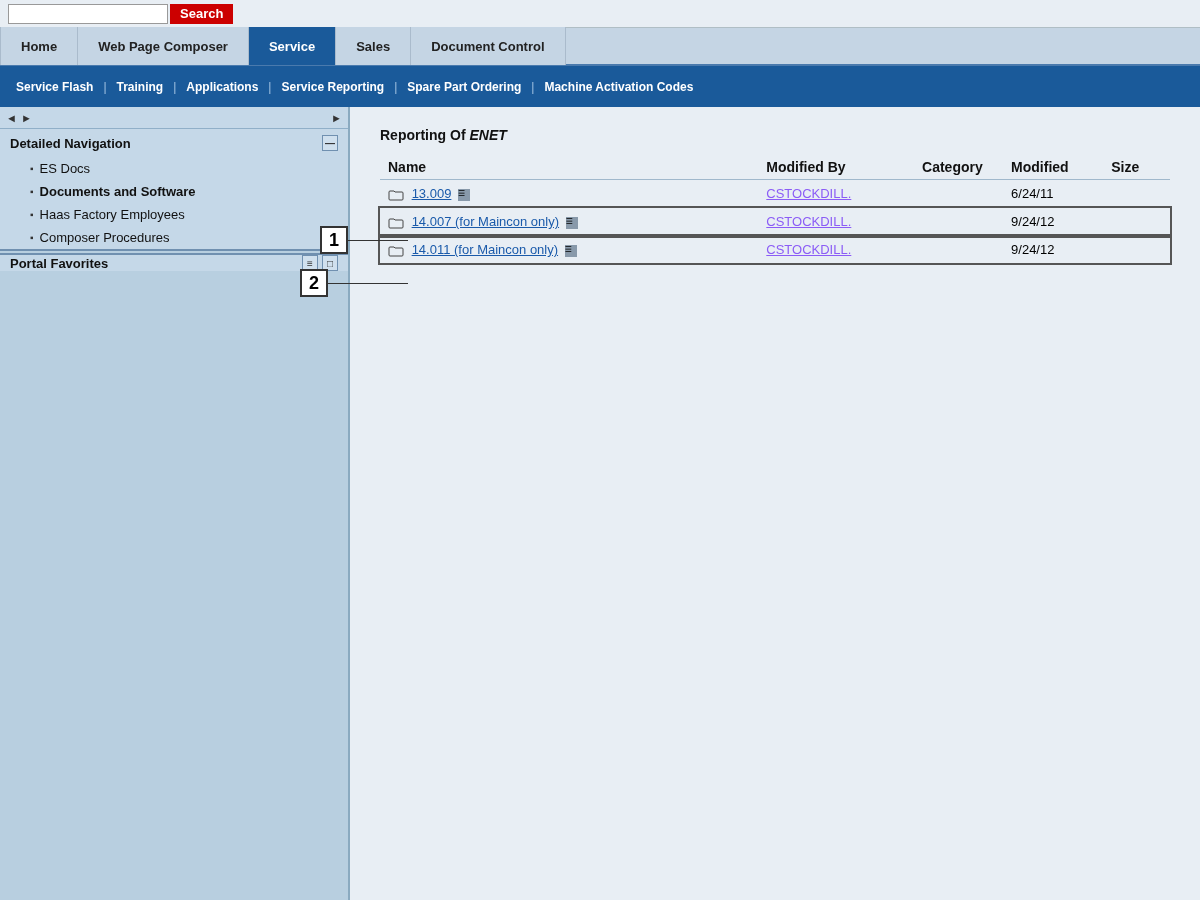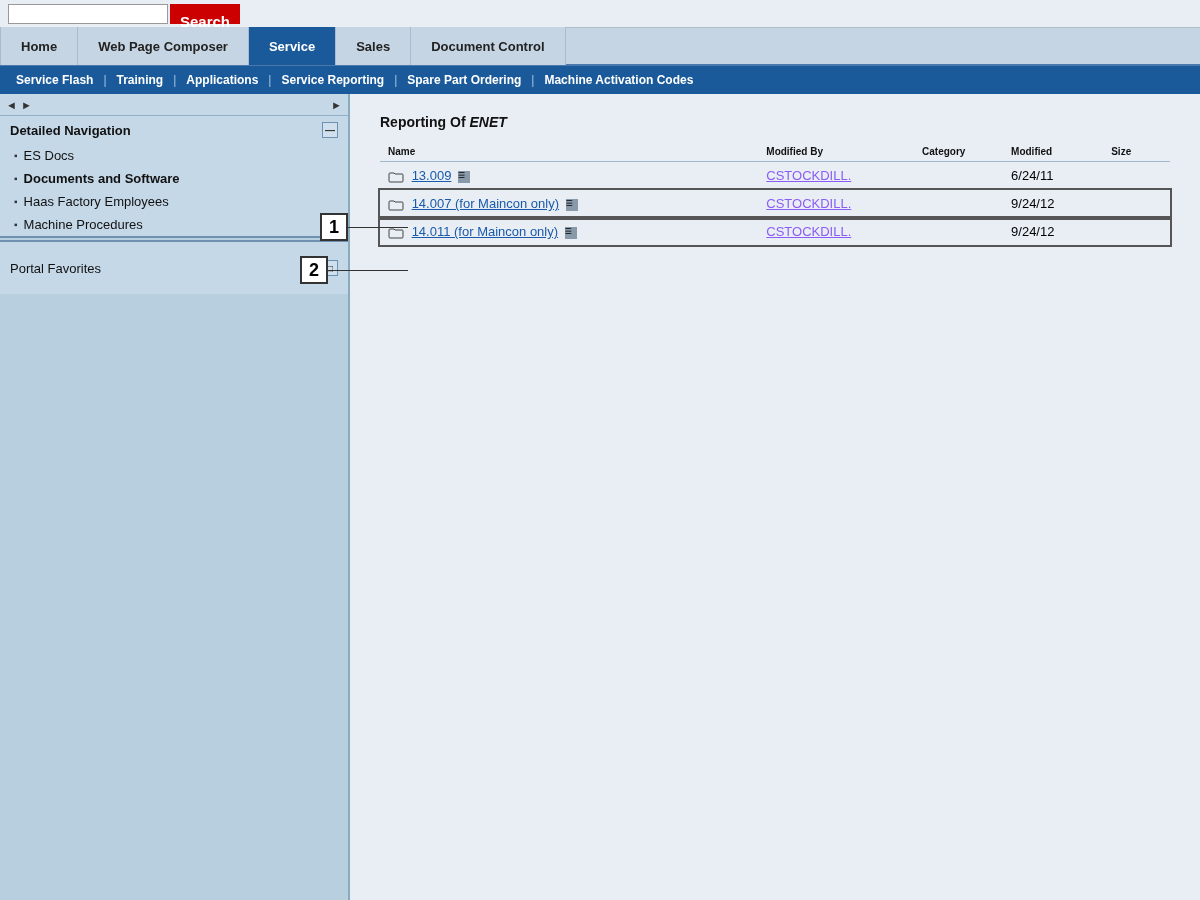--- a/index.html
+++ b/index.html
@@ -19,23 +19,23 @@
       height: 20px;
       border: 1px solid #999;
       padding: 2px 4px;
       font-size: 12px;
       background: white;
     }
     .search-button {
       background: #cc0000;
       color: white;
       border: none;
-      padding: 9px 10px;
+      padding: 2px 10px;
       height: 20px;
-      font-size: 15px;
+      font-size: 13px;
       font-weight: bold;
       cursor: pointer;
       margin-left: 2px;
     }
 
     
     .main-nav {
       display: flex;
       align-items: center;
       background: #c5d5e4;
@@ -59,21 +59,21 @@
       background: #1a5a9a;
       color: white;
     }
 
     
     .sub-nav {
       display: flex;
       align-items: center;
       background: #1a5a9a;
       padding: 0 8px;
-      height: 28px;
+      height: 41px;
     }
     .sub-nav-item {
       color: white;
       font-size: 12px;
       font-weight: bold;
       cursor: pointer;
       padding: 0 8px;
       white-space: nowrap;
     }
     .sub-nav-item.active { text-decoration: none; }
@@ -137,43 +137,43 @@
       cursor: pointer;
       font-size: 10px;
       display: flex;
       align-items: center;
       justify-content: center;
       color: #333;
     }
     .sidebar-nav-item {
       display: flex;
       align-items: center;
-      padding: 4px 14px;
+      padding: 4px 30px;
       font-size: 13px;
       color: #111;
       cursor: pointer;
     }
     .sidebar-nav-item::before {
       content: "▪";
       margin-right: 6px;
       font-size: 10px;
       color: #333;
     }
     .sidebar-nav-item.active { font-weight: bold; }
 
     .sidebar-section2 {
       background: #c5d8e8;
       margin-top: 2px;
     }
     .sidebar-section2-header {
       display: flex;
       align-items: center;
       justify-content: space-between;
-      padding: 18px 10px;
-      font-weight: normal;
+      padding: 0 10px;
+      font-weight: bold;
       font-size: 13px;
       color: #111;
       background: #c5d8e8;
       border-top: 2px solid #7090b0;
     }
 
     
     .main-content {
       flex: 1;
       background: #e8eef4;
@@ -199,21 +199,21 @@
     }
 
     
     .file-table {
       width: 100%;
       border-collapse: collapse;
     }
     .file-table th {
       text-align: left;
       font-weight: bold;
-      font-size: 10px;
+      font-size: 14px;
       color: #111;
       padding: 4px 8px;
       border-bottom: 1px solid #a0b8cc;
     }
     .file-table td {
       padding: 6px 8px;
       font-size: 13px;
       vertical-align: middle;
     }
     .file-table tr { border-bottom: 1px solid #c0d0dc; }
@@ -289,21 +289,21 @@
     <div class="sidebar-section">
       <div class="sidebar-section-header">
         <span>Detailed Navigation</span>
         <div class="sidebar-section-header-icons">
           <div class="sidebar-icon-btn">—</div>
         </div>
       </div>
       <div class="sidebar-nav-item">ES Docs</div>
       <div class="sidebar-nav-item active">Documents and Software</div>
       <div class="sidebar-nav-item">Haas Factory Employees</div>
-      <div class="sidebar-nav-item">Machine Procedures</div>
+      <div class="sidebar-nav-item">Composer Procedures</div>
     </div>
 
     <div class="sidebar-section2">
       <div class="sidebar-section2-header">
         <span>Portal Favorites</span>
         <div class="sidebar-section-header-icons">
           <div class="sidebar-icon-btn">≡</div>
           <div class="sidebar-icon-btn">□</div>
         </div>
       </div>

